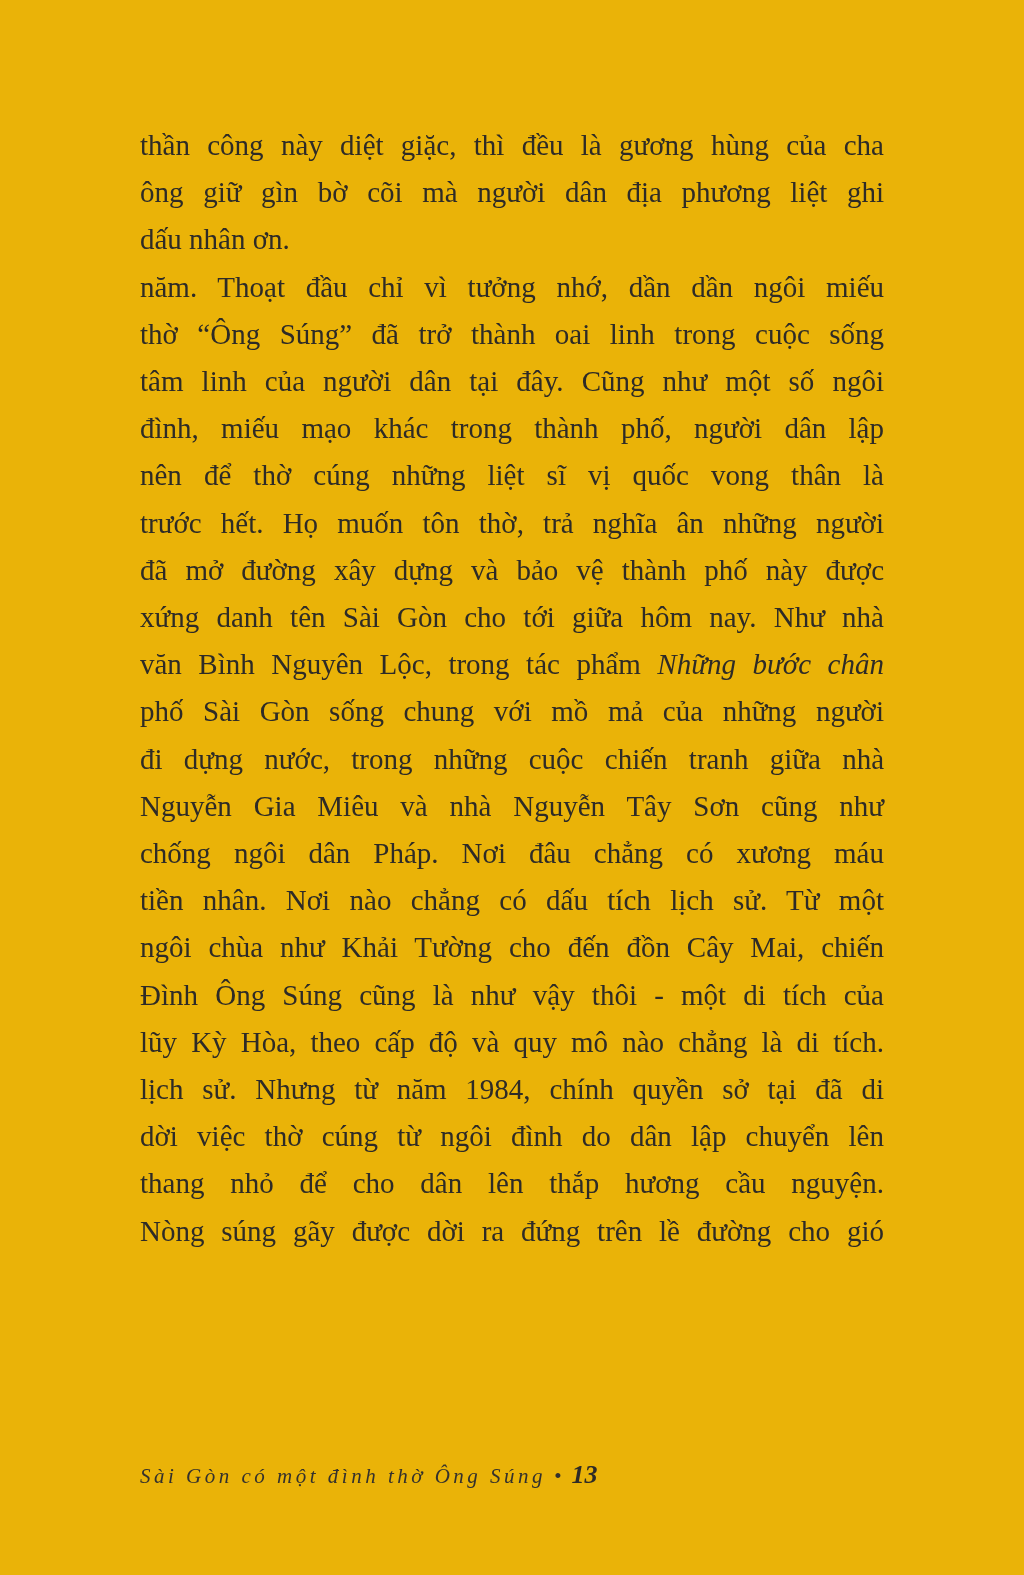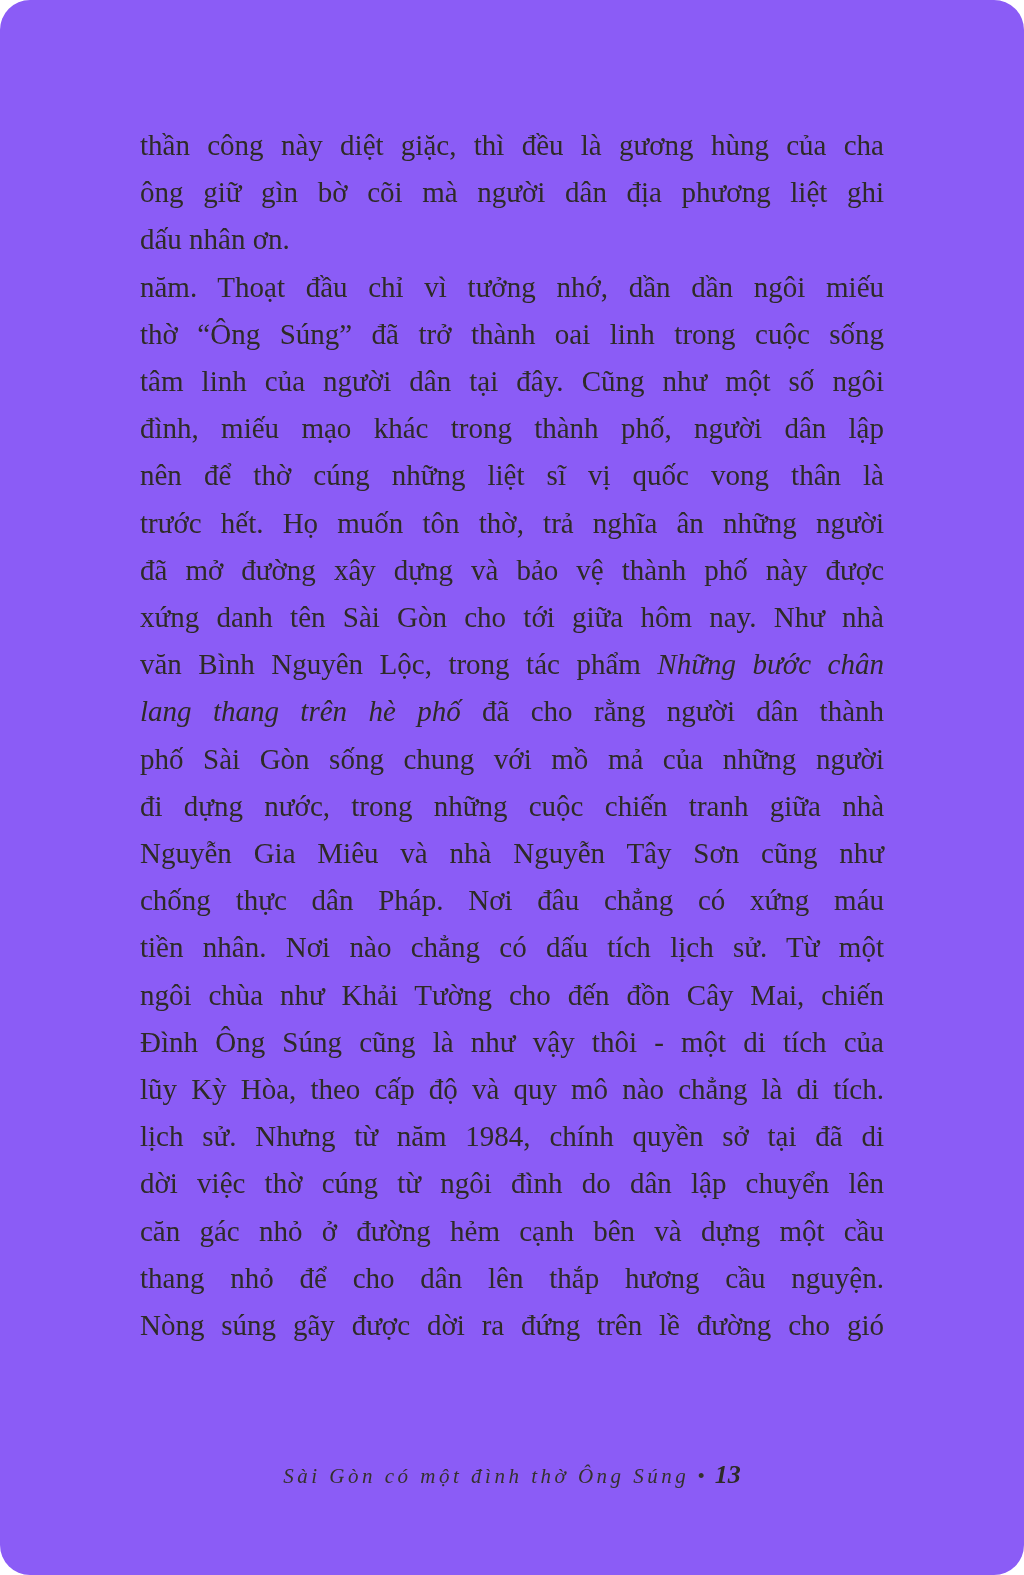--- a/index.html
+++ b/index.html
@@ -11,22 +11,21 @@
     height: 1575px;
     background: #ffffff;
     font-family: "Liberation Serif", "DejaVu Serif", serif;
     color: #2e2b27;
     position: relative;
     overflow: hidden;
   }
   .page {
     position: absolute;
     inset: 0;
-    background: #8b5cf6;
-    border-radius: 30px;
+    background: #eab308;
   }
   .text-block {
     position: absolute;
     left: 140px;
     top: 122px;
     width: 744px;
     font-size: 29px;
     line-height: 47.2px;
   }
   .line {
@@ -44,21 +43,21 @@
     text-indent: 52px;
   }
   .line em {
     font-style: italic;
   }
   .footer {
     position: absolute;
     left: 140px;
     top: 1460px;
     width: 744px;
-    text-align: center;
+    text-align: left;
     white-space: nowrap;
   }
   .footer-title {
     font-style: italic;
     font-size: 21px;
     letter-spacing: 3.5px;
     color: #34312d;
   }
   .footer-sep {
     font-size: 21px;
@@ -85,32 +84,30 @@
       <div class="line left"><span>dấu nhân ơn.</span></div>
       <div class="line justify"><span>năm. Thoạt đầu chỉ vì tưởng nhớ, dần dần ngôi miếu</span></div>
       <div class="line justify"><span>thờ “Ông Súng” đã trở thành oai linh trong cuộc sống</span></div>
       <div class="line justify"><span>tâm linh của người dân tại đây. Cũng như một số ngôi</span></div>
       <div class="line justify"><span>đình, miếu mạo khác trong thành phố, người dân lập</span></div>
       <div class="line justify"><span>nên để thờ cúng những liệt sĩ vị quốc vong thân là</span></div>
       <div class="line justify"><span>trước hết. Họ muốn tôn thờ, trả nghĩa ân những người</span></div>
       <div class="line justify"><span>đã mở đường xây dựng và bảo vệ thành phố này được</span></div>
       <div class="line justify"><span>xứng danh tên Sài Gòn cho tới giữa hôm nay. Như nhà</span></div>
       <div class="line justify"><span>văn Bình Nguyên Lộc, trong tác phẩm </span><em>Những bước chân</em></div>
-      <div class="line justify"><em>lang thang trên hè phố</em><span> đã cho rằng người dân thành</span></div>
       <div class="line justify"><span>phố Sài Gòn sống chung với mồ mả của những người</span></div>
       <div class="line justify"><span>đi dựng nước, trong những cuộc chiến tranh giữa nhà</span></div>
       <div class="line justify"><span>Nguyễn Gia Miêu và nhà Nguyễn Tây Sơn cũng như</span></div>
-      <div class="line justify"><span>chống thực dân Pháp. Nơi đâu chẳng có xứng máu</span></div>
+      <div class="line justify"><span>chống ngôi dân Pháp. Nơi đâu chẳng có xương máu</span></div>
       <div class="line justify"><span>tiền nhân. Nơi nào chẳng có dấu tích lịch sử. Từ một</span></div>
       <div class="line justify"><span>ngôi chùa như Khải Tường cho đến đồn Cây Mai, chiến</span></div>
       <div class="line justify"><span>Đình Ông Súng cũng là như vậy thôi - một di tích của</span></div>
       <div class="line justify"><span>lũy Kỳ Hòa, theo cấp độ và quy mô nào chẳng là di tích.</span></div>
       <div class="line justify"><span>lịch sử. Nhưng từ năm 1984, chính quyền sở tại đã di</span></div>
       <div class="line justify"><span>dời việc thờ cúng từ ngôi đình do dân lập chuyển lên</span></div>
-      <div class="line justify"><span>căn gác nhỏ ở đường hẻm cạnh bên và dựng một cầu</span></div>
       <div class="line justify"><span>thang nhỏ để cho dân lên thắp hương cầu nguyện.</span></div>
       <div class="line justify"><span>Nòng súng gãy được dời ra đứng trên lề đường cho gió</span></div>
     </div>
 
   <div class="footer">
     <span class="footer-title">Sài Gòn có một đình thờ Ông Súng</span><span class="footer-sep">•</span><span class="footer-num">13</span>
   </div>
 
 </div>
 

